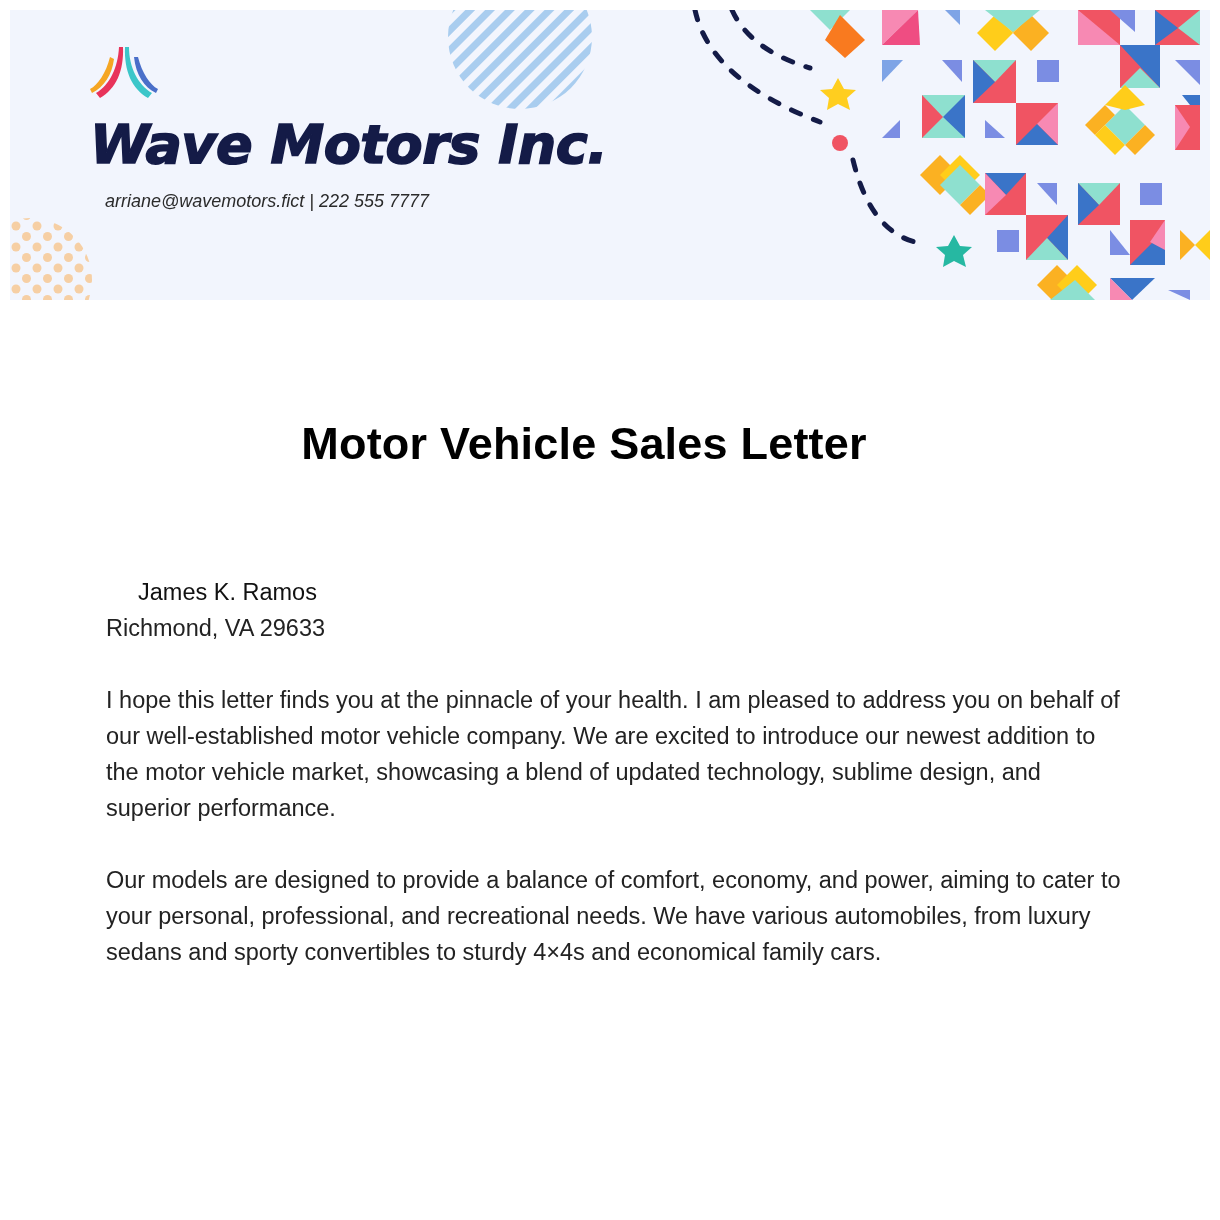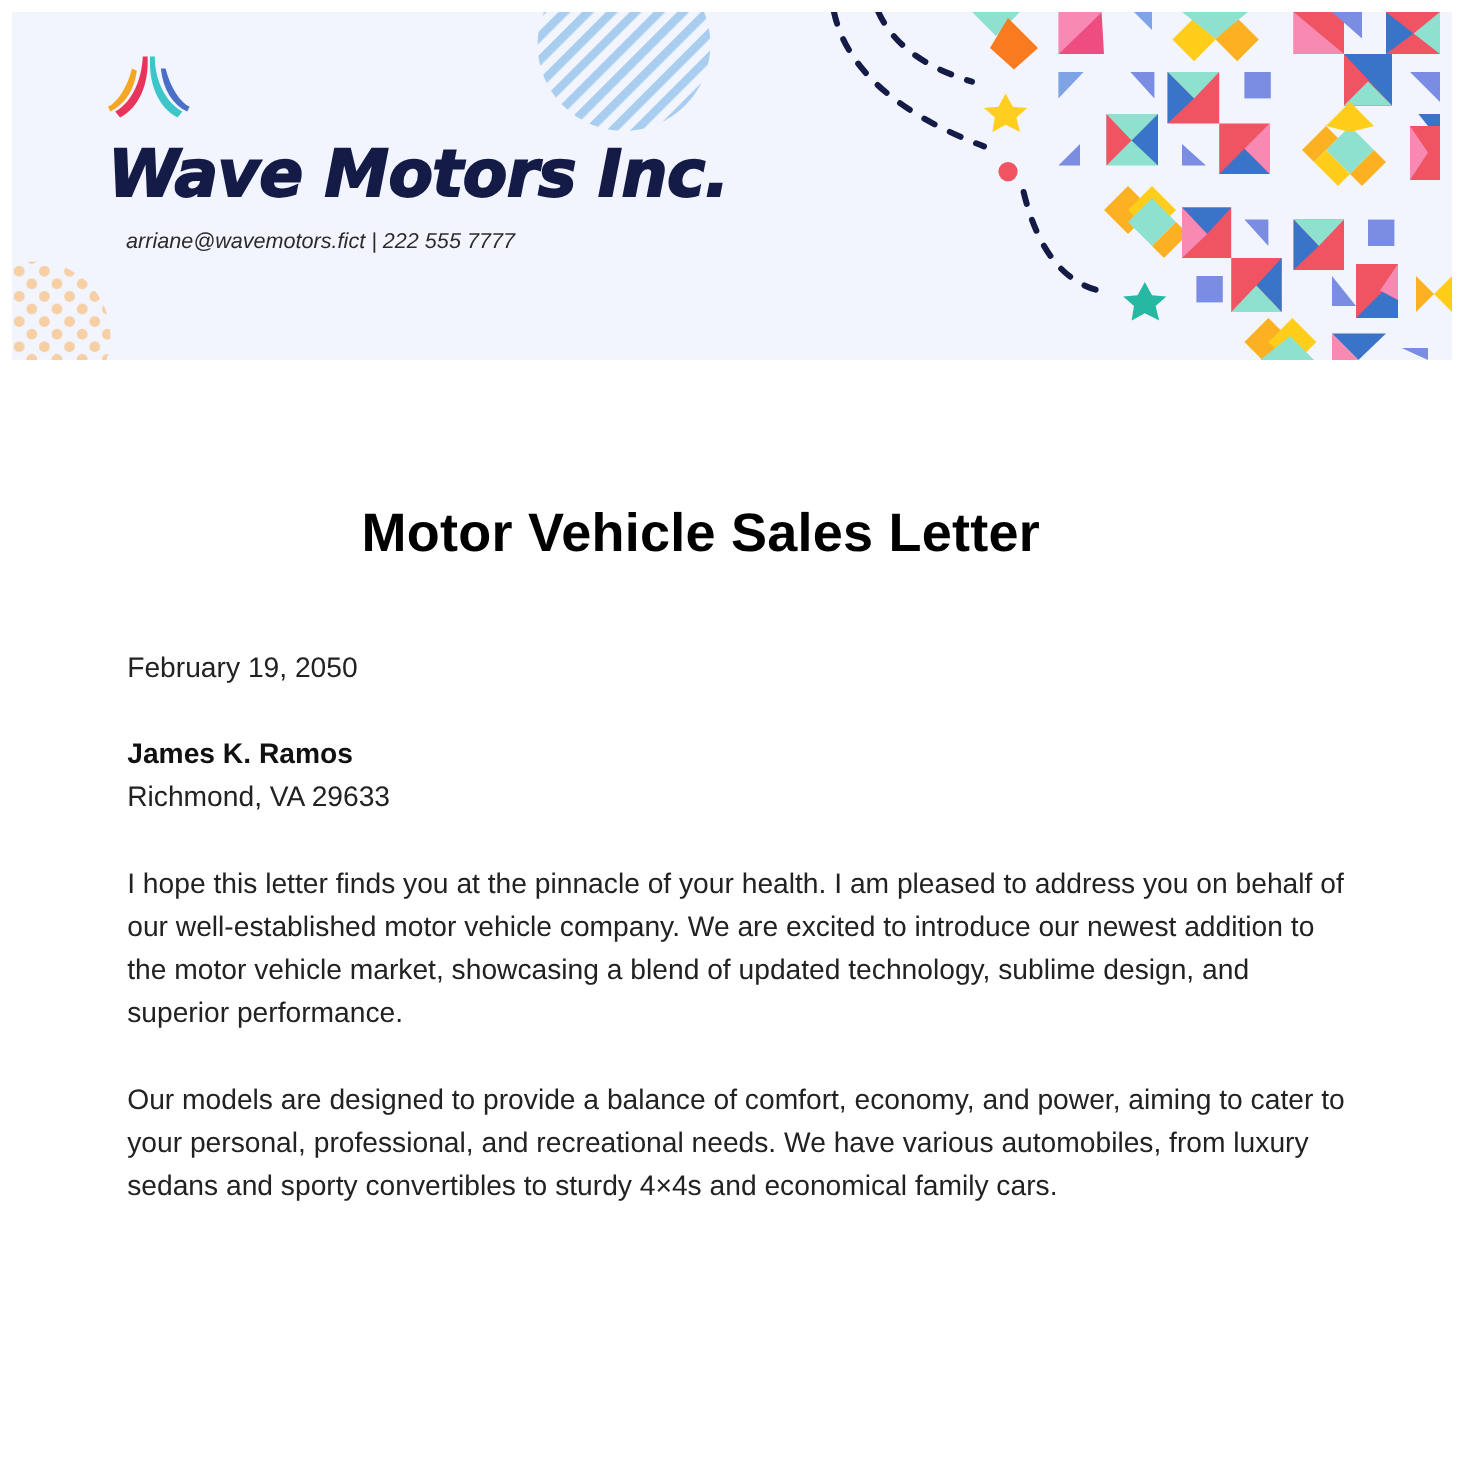--- a/index.html
+++ b/index.html
@@ -6,21 +6,21 @@
   body { width: 1220px; height: 1220px; overflow: hidden; position: relative; font-family: "Liberation Sans", "DejaVu Sans", sans-serif; }
   .banner { position: absolute; left: 10px; top: 10px; width: 1200px; height: 290px; background: #f2f5fd; overflow: hidden; font-style: italic; }
   .logo { position: absolute; left: 78px; top: 33px; width: 72px; height: 58px; }
   .company { position: absolute; left: 80px; top: 103px; font-family: "DejaVu Sans", sans-serif; font-weight: 900; font-size: 54px; letter-spacing: -0.5px; color: #141b47; white-space: nowrap; -webkit-text-stroke: 1.6px #141b47; }
   .contact { position: absolute; left: 79px; top: 181px; font-size: 18px; color: #2b2b2b; white-space: nowrap; margin-left: 16px; }
   .deco { position: absolute; left: 0; top: 0; }
   .title { position: absolute; left: 0; width: 1168px; top: 418px; text-align: center; font-size: 45px; font-weight: 700; color: #000; letter-spacing: 0.2px; }
   .letter { position: absolute; left: 106px; top: 538px; width: 1020px; font-size: 23.5px; line-height: 36px; color: #222; }
   .letter p { margin: 0; }
   .letter .gap { height: 36px; }
-  .letter .name { font-weight: 700; color: #111; }
+  .letter .name { font-weight: 400; color: #111; margin-left: 32px; }
 </style>
 </head>
 <body>
 
 <div class="banner">
 
   <svg class="deco" width="1200" height="290" viewBox="0 0 1200 290">
     <defs>
       <pattern id="stripes" width="14" height="14" patternUnits="userSpaceOnUse" patternTransform="rotate(45)">
         <rect width="7" height="14" fill="#a9cdef"></rect>
@@ -135,21 +135,20 @@
     <path d="M 46 14 C 48 32, 56 44, 68 50 L 70 46 C 62 42, 54 30, 50 14 Z" fill="#4a6fc9"></path>
   </svg>
 
   <div class="company">Wave Motors Inc.</div>
   <div class="contact">arriane@wavemotors.fict | 222 555 7777</div>
 </div>
 
 <div class="title">Motor Vehicle Sales Letter</div>
 
 <div class="letter">
-  <p>February 19, 2050</p>
   <div class="gap"></div>
   <p class="name">James K. Ramos</p>
   <p>Richmond, VA 29633</p>
   <div class="gap"></div>
   <p>I hope this letter finds you at the pinnacle of your health. I am pleased to address you on behalf of our well-established motor vehicle company. We are excited to introduce our newest addition to the motor vehicle market, showcasing a blend of updated technology, sublime design, and superior performance.</p>
   <div class="gap"></div>
   <p>Our models are designed to provide a balance of comfort, economy, and power, aiming to cater to your personal, professional, and recreational needs. We have various automobiles, from luxury sedans and sporty convertibles to sturdy 4×4s and economical family cars.</p>
   <div class="gap"></div>
 </div>
 

